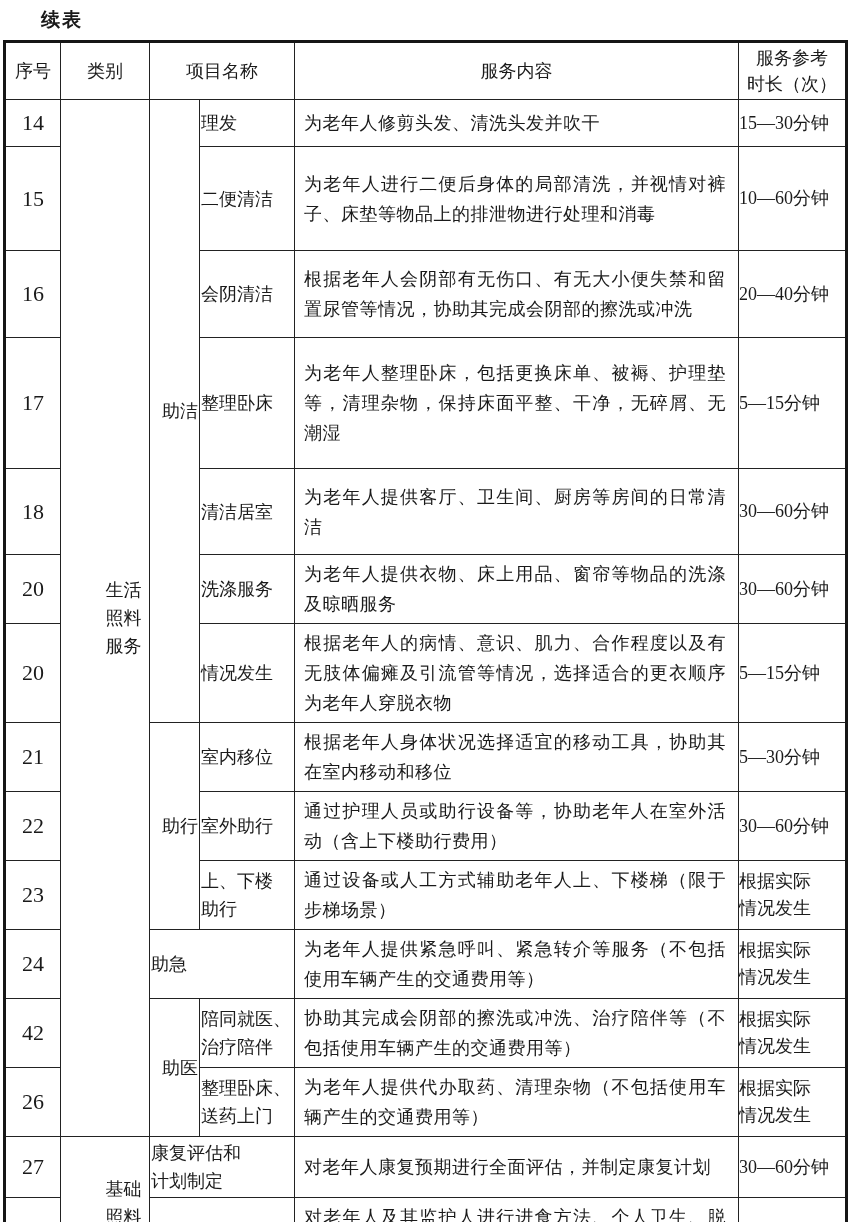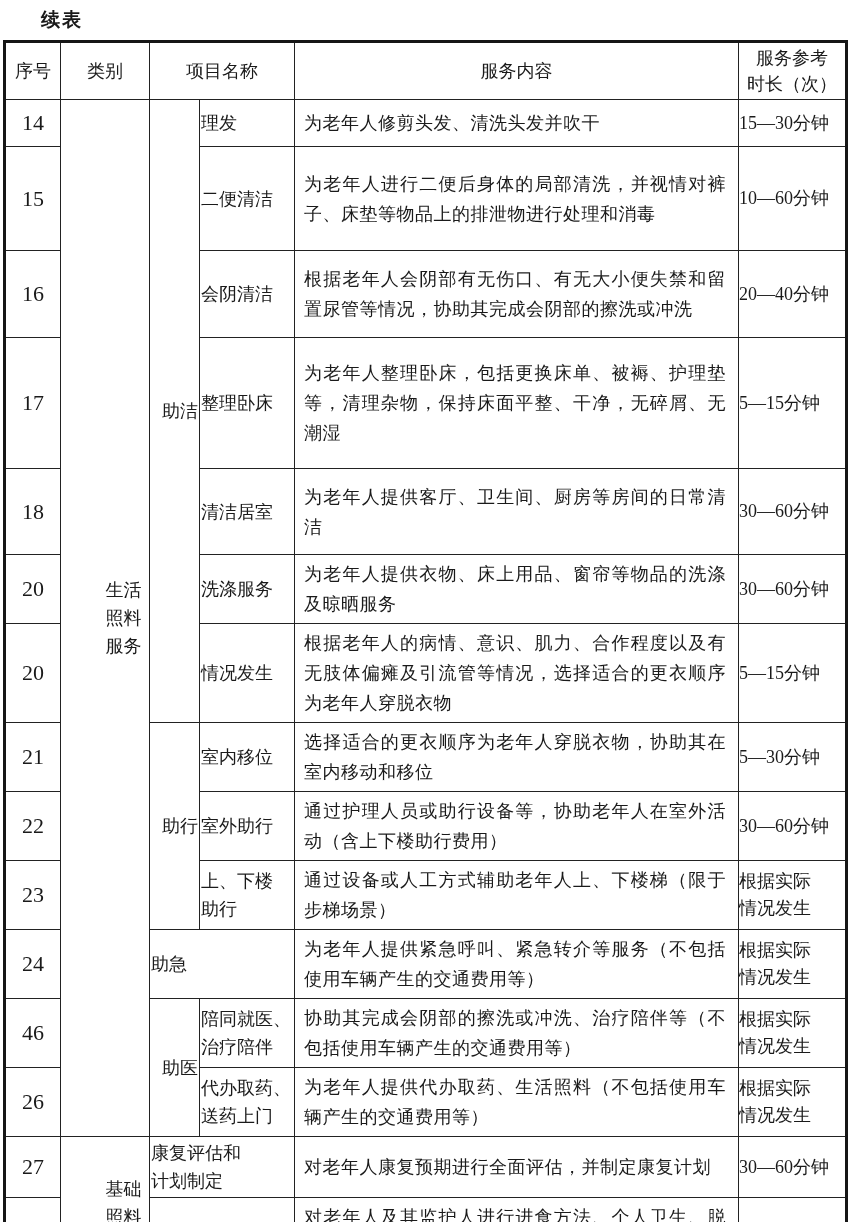--- a/index.html
+++ b/index.html
@@ -122,21 +122,21 @@
       <td class="c-no">20</td>
       <td class="c-proj pre">情况发生</td>
       <td class="c-content">根据老年人的病情、意识、肌力、合作程度以及有无肢体偏瘫及引流管等情况，选择适合的更衣顺序为老年人穿脱衣物</td>
       <td class="c-time pre">5—15分钟</td>
     </tr>
 
     <tr style="height:61px">
       <td class="c-no">21</td>
       <td class="c-sub" rowspan="3">助行</td>
       <td class="c-proj pre">室内移位</td>
-      <td class="c-content">选择适合的更衣顺序为老年人穿脱衣物，协助其在室内移动和移位</td>
+      <td class="c-content">根据老年人身体状况选择适宜的移动工具，协助其在室内移动和移位</td>
       <td class="c-time pre">5—30分钟</td>
     </tr>
 
     <tr style="height:63px">
       <td class="c-no">22</td>
       <td class="c-proj pre">室外助行</td>
       <td class="c-content">通过护理人员或助行设备等，协助老年人在室外活动（含上下楼助行费用）</td>
       <td class="c-time pre">30—60分钟</td>
     </tr>
 
@@ -151,34 +151,34 @@
 
     <tr style="height:59px">
       <td class="c-no">24</td>
       <td class="c-proj pre" colspan="2">助急</td>
       <td class="c-content">为老年人提供紧急呼叫、紧急转介等服务（不包括使用车辆产生的交通费用等）</td>
       <td class="c-time pre">根据实际
 情况发生</td>
     </tr>
 
     <tr style="height:63px">
-      <td class="c-no">46</td>
+      <td class="c-no">42</td>
       <td class="c-sub" rowspan="2">助医</td>
       <td class="c-proj pre">陪同就医、
 治疗陪伴</td>
       <td class="c-content">协助其完成会阴部的擦洗或冲洗、治疗陪伴等（不包括使用车辆产生的交通费用等）</td>
       <td class="c-time pre">根据实际
 情况发生</td>
     </tr>
 
     <tr style="height:63px">
       <td class="c-no">26</td>
-      <td class="c-proj pre">代办取药、
+      <td class="c-proj pre">整理卧床、
 送药上门</td>
-      <td class="c-content">为老年人提供代办取药、生活照料（不包括使用车辆产生的交通费用等）</td>
+      <td class="c-content">为老年人提供代办取药、清理杂物（不包括使用车辆产生的交通费用等）</td>
       <td class="c-time pre">根据实际
 情况发生</td>
     </tr>
 
     <tr style="height:61px">
       <td class="c-no">27</td>
       <td class="c-cat pre" rowspan="2">基础照料
 服务</td>
       <td class="c-proj pre" colspan="2">康复评估和
 计划制定</td>

